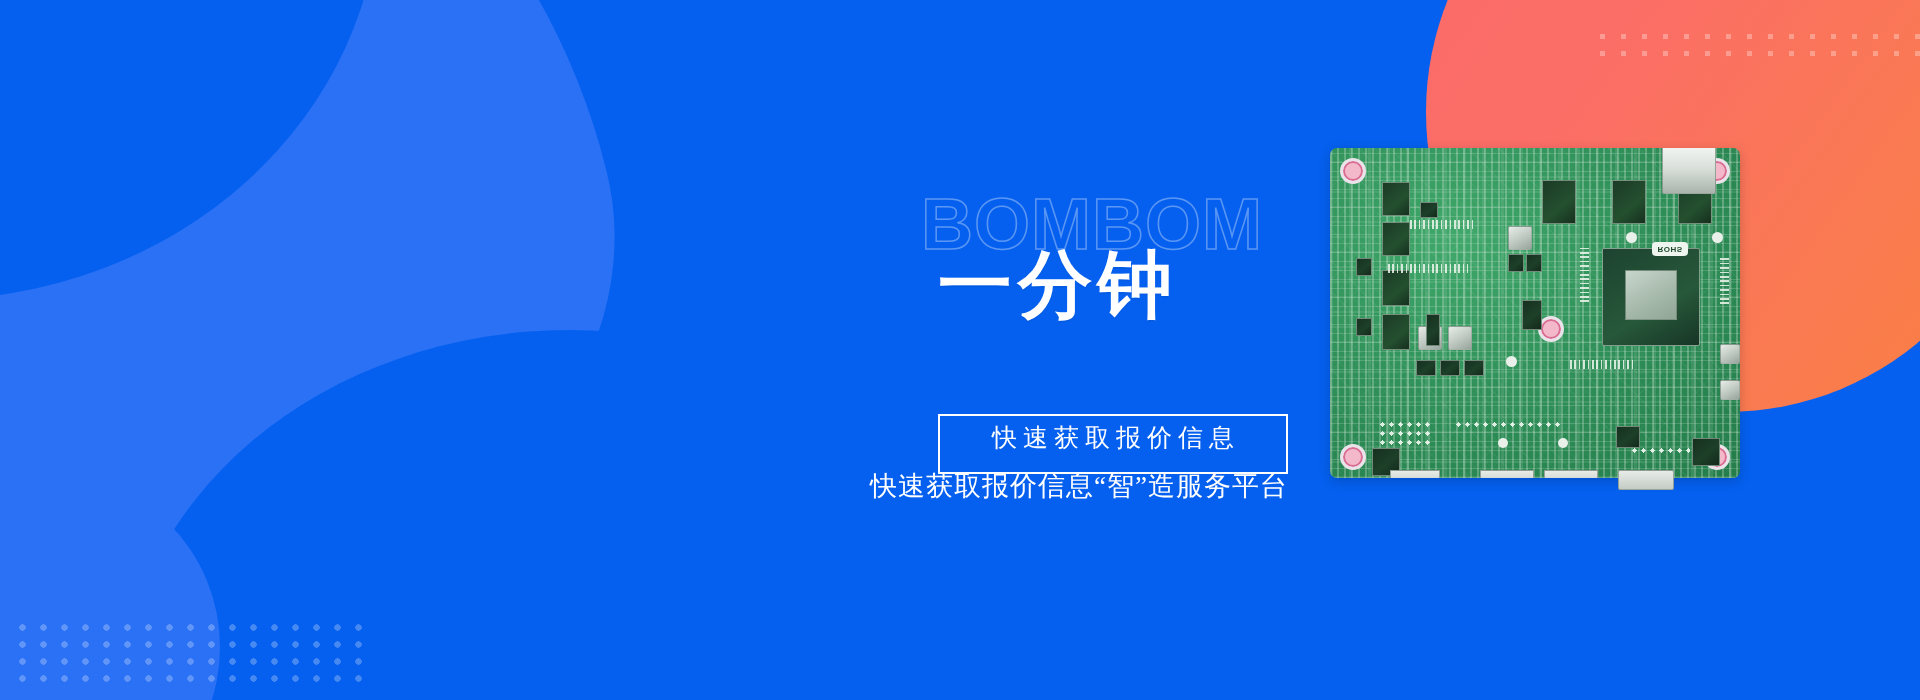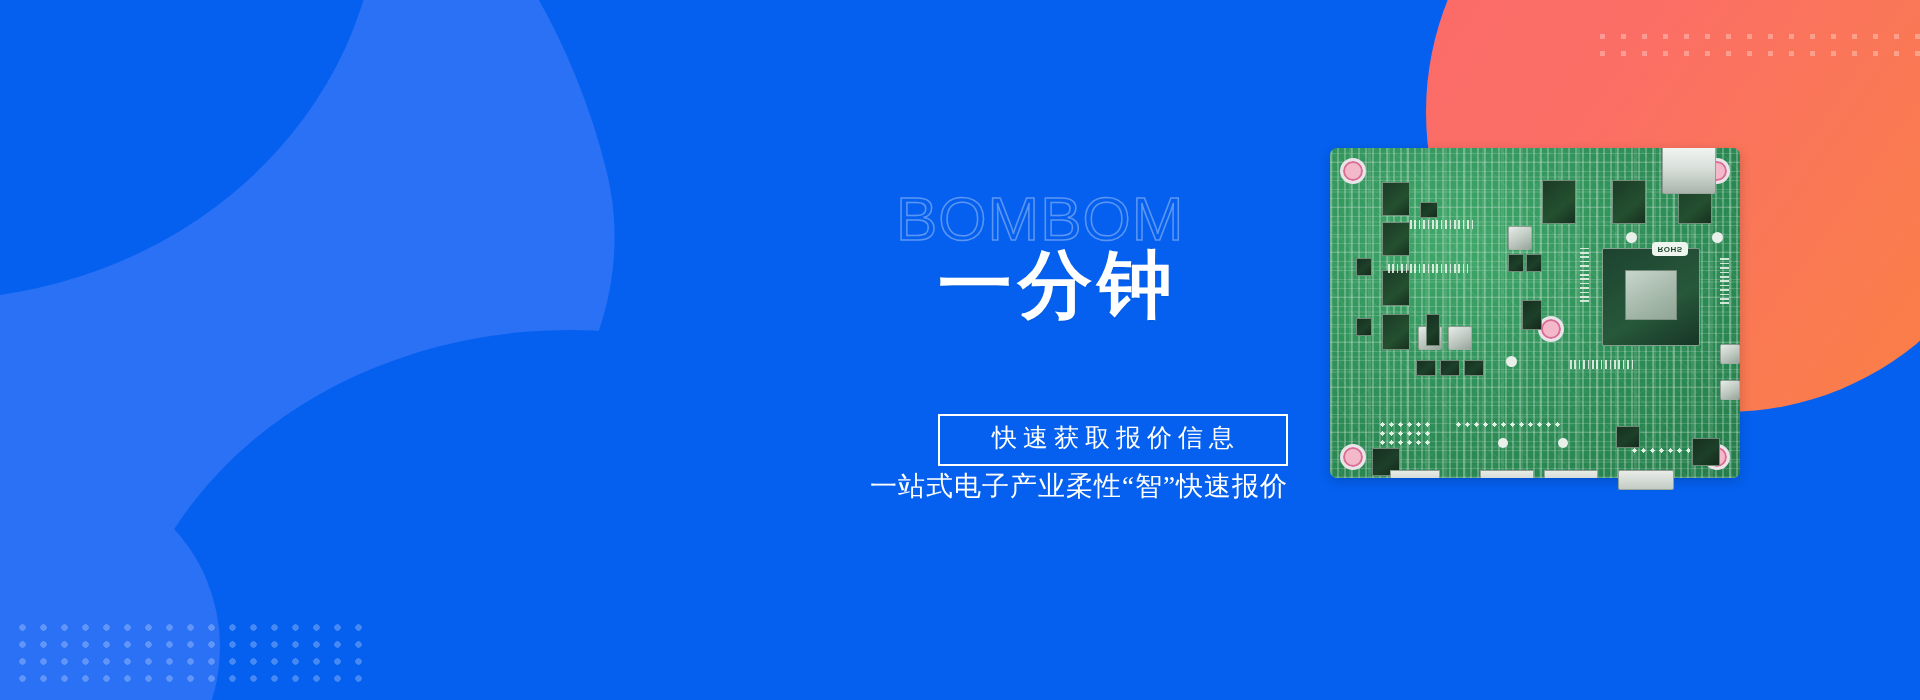--- a/index.html
+++ b/index.html
@@ -117,24 +117,24 @@
   .content {
     position: absolute;
     left: 0;
     top: 0;
     width: 1920px;
     height: 700px;
   }
 
   .ghost-word {
     position: absolute;
-    left: 896px;
+    left: 921px;
     top: 188px;
-    font-size: 62px;
-    font-weight: normal;
+    font-size: 72px;
+    font-weight: bold;
     letter-spacing: 1px;
     line-height: 1;
     color: transparent;
     -webkit-text-stroke: 1.5px rgba(255,255,255,0.34);
     white-space: nowrap;
     user-select: none;
   }
 
   .headline {
     position: absolute;
@@ -153,21 +153,21 @@
     text-shadow: 0 2px 0 rgba(0,0,0,0.04);
   }
 
   .subtitle-box {
     position: absolute;
     left: 938px;
     top: 414px;
     width: 350px;
     box-sizing: border-box;
     border: 2px solid #ffffff;
-    padding: 9px 0 14px 0;
+    padding: 9px 0 22px 0;
     text-align: center;
   }
   .subtitle-box-text {
     font-size: 25px;
     color: #ffffff;
     letter-spacing: 6px;
     line-height: 1;
     white-space: nowrap;
     padding-left: 6px;
   }
@@ -321,21 +321,21 @@
     <div class="ghost-word">BOMBOM</div>
 
     <div class="headline">
       <div class="headline-line">一分钟</div>
     </div>
 
     <div class="subtitle-box">
       <div class="subtitle-box-text">快速获取报价信息</div>
     </div>
 
-    <div class="tagline">一站式电子产业柔性“智”快速报价</div>
+    <div class="tagline">快速获取报价信息“智”造服务平台</div>
   </div>
 
   <div class="pcb-wrap">
     <div class="pcb-board">
       <div class="pcb-silk"></div>
       <div class="pcb-traces"></div>
 
       <div class="mount-hole" style="left:10px;  top:10px;  width:20px; height:20px;"></div>
       <div class="mount-hole" style="left:10px;  top:296px; width:20px; height:20px;"></div>
       <div class="mount-hole" style="left:374px; top:10px;  width:20px; height:20px;"></div>

